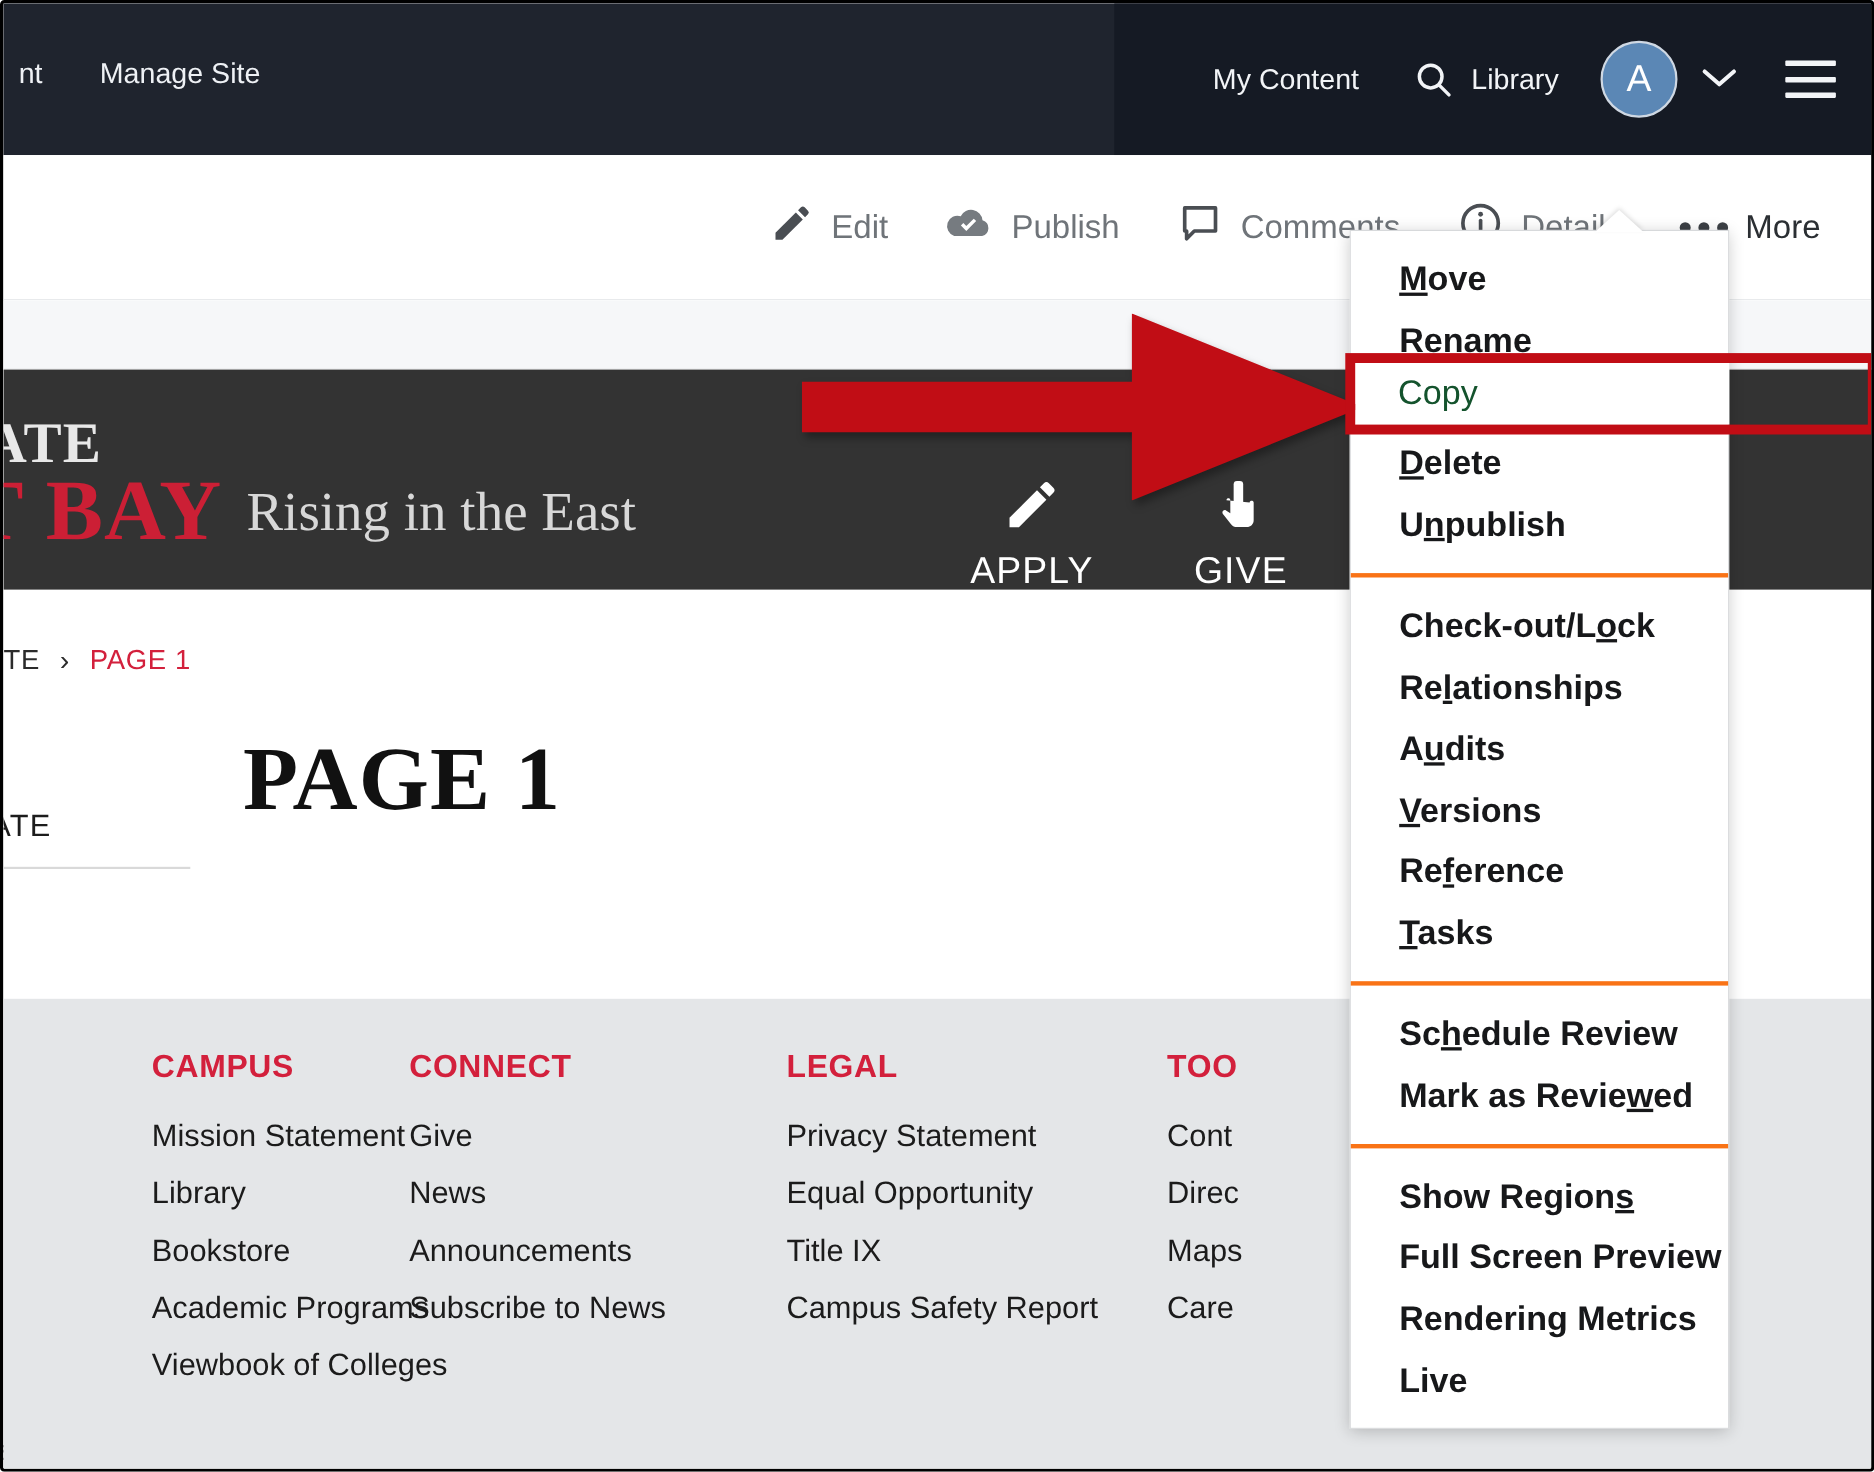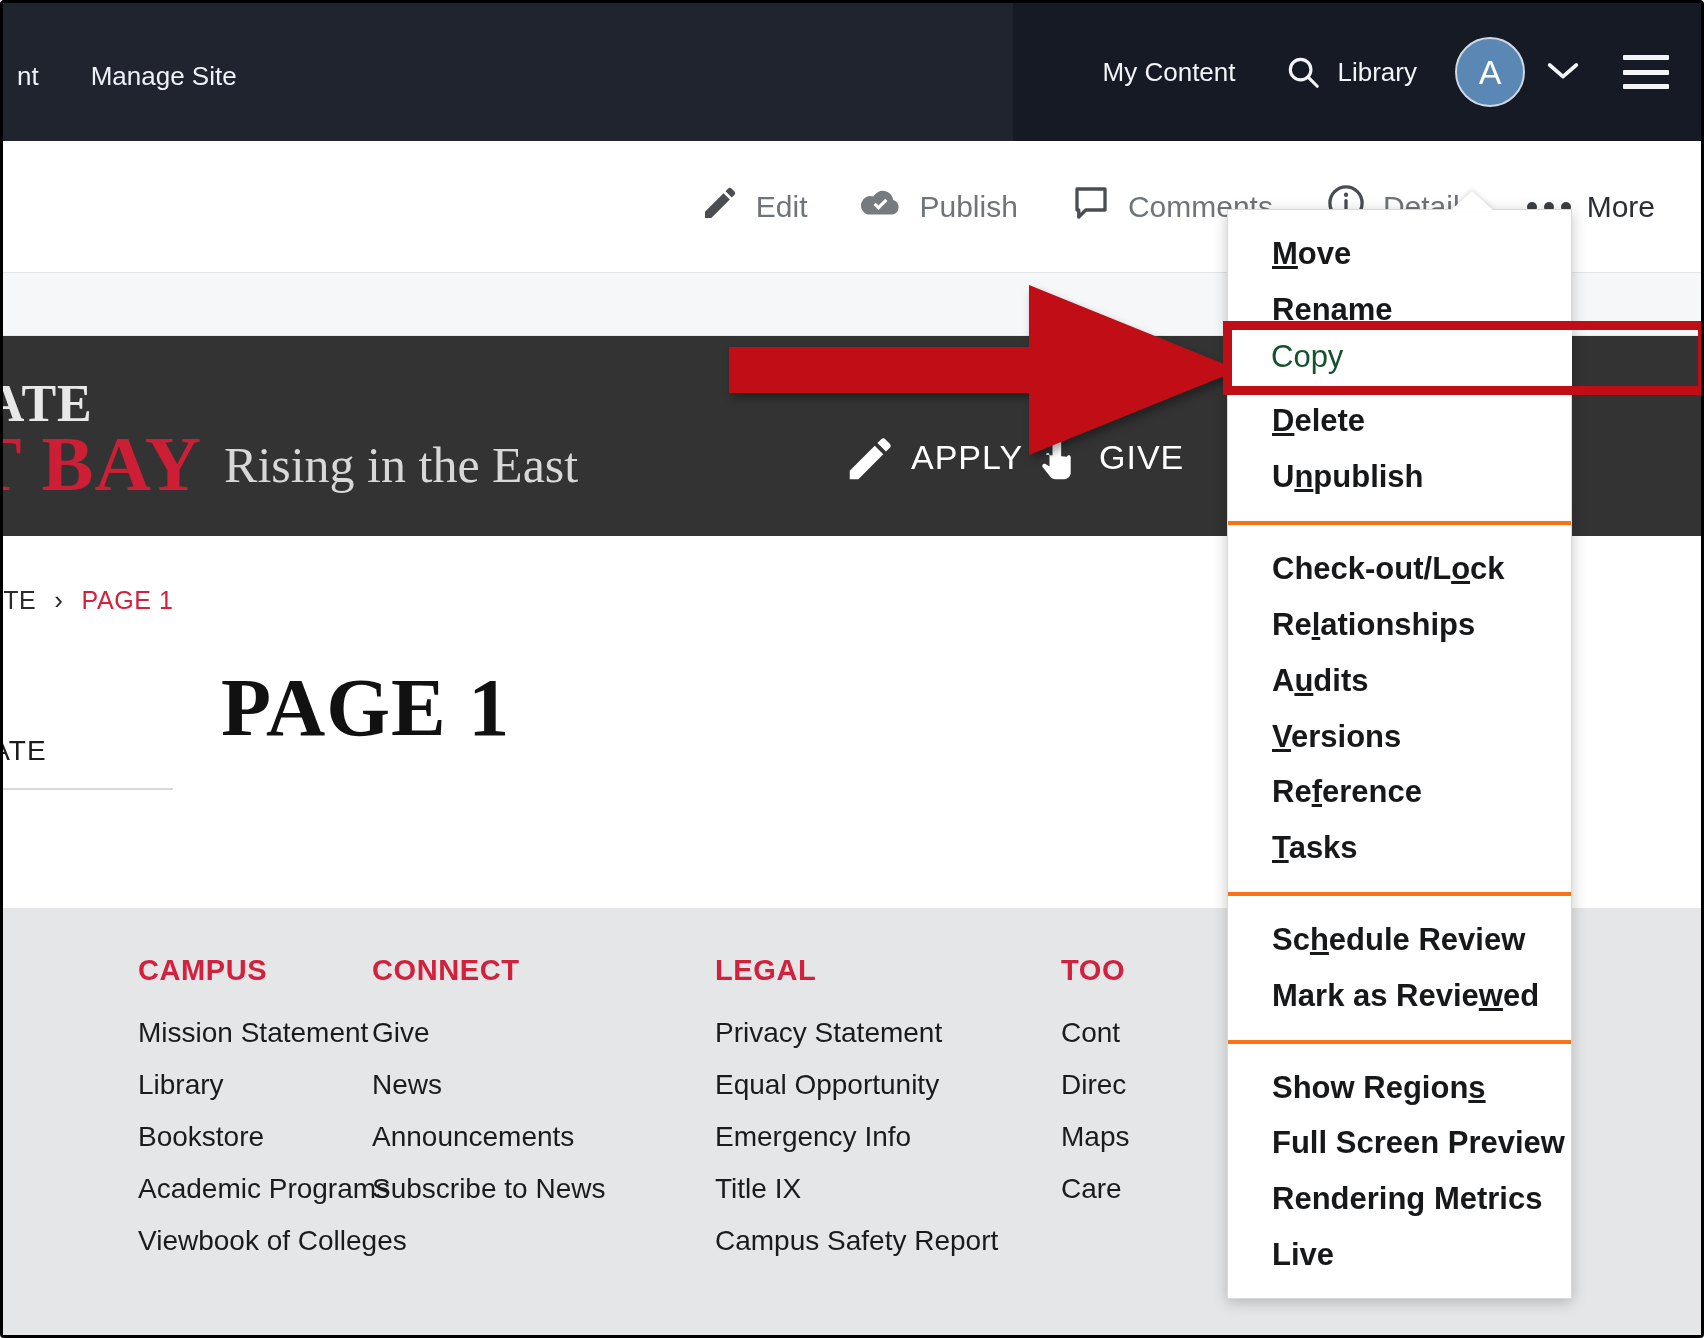--- a/index.html
+++ b/index.html
@@ -17,21 +17,21 @@
   
   .cms-topbar{
     position:absolute;left:0;top:0;width:1704px;height:138px;
     background:#1f242e;
   }
   .cms-topbar .seg-right{
     position:absolute;left:1010px;top:0;width:694px;height:138px;
     background:#151a24;
   }
   .cms-nav-left{
-    position:absolute;left:0;top:58px;display:flex;align-items:center;gap:0;
+    position:absolute;left:0;top:48px;display:flex;align-items:center;gap:0;
     color:#f2f4f7;font-size:26px;
   }
   .cms-nav-left .clip-item{margin-left:-12px;padding-right:0;}
   .cms-nav-left .item{color:#eef1f5;padding:0 26px;white-space:nowrap;}
 
   .cms-nav-right{
     position:absolute;left:1010px;top:0;height:138px;width:694px;
     display:flex;align-items:center;justify-content:flex-end;
     padding-right:38px;box-sizing:border-box;gap:0;
   }
@@ -81,21 +81,21 @@
   .logo{
     position:absolute;left:-78px;top:44px;display:flex;align-items:flex-end;gap:22px;
   }
   .logo .stack{display:flex;flex-direction:column;line-height:0.92;font-family:"Liberation Serif", serif;}
   .logo .l1{color:#e8e8e8;font-size:52px;letter-spacing:1px;font-weight:700;}
   .logo .l2{color:#cc1f35;font-size:78px;letter-spacing:1px;font-weight:700;}
   .logo .tagline{color:#d8d8d8;font-size:50px;font-family:"Liberation Serif", serif;padding-bottom:6px;}
 
   .site-nav{position:absolute;left:840px;top:92px;display:flex;gap:0;}
   .site-nav .navitem{
-    width:190px;display:flex;flex-direction:row;align-items:center;gap:14px;
+    width:190px;display:flex;flex-direction:column;align-items:center;gap:14px;
     color:#ffffff;font-size:34px;letter-spacing:1px;
   }
   .nav-icon{height:58px;display:flex;align-items:flex-end;justify-content:center;}
 
   .breadcrumb{
     position:absolute;left:-64px;top:312px;display:flex;align-items:center;gap:18px;
     font-size:25px;color:#2b2b2b;letter-spacing:0.6px;
   }
   .breadcrumb .crumb-cur{color:#d3203c;}
   .breadcrumb .sep{color:#2b2b2b;font-size:26px;}
@@ -331,21 +331,20 @@
           <div class="flink">Give</div>
           <div class="flink">News</div>
           <div class="flink">Announcements</div>
           <div class="flink">Subscribe to News</div>
         </div>
 
         <div class="fcol c3">
           <div class="fhead">LEGAL</div>
           <div class="flink">Privacy Statement</div>
           <div class="flink">Equal Opportunity</div>
-          <div class="flink">Emergency Info</div>
           <div class="flink">Title IX</div>
           <div class="flink">Campus Safety Report</div>
         </div>
 
         <div class="fcol c4">
           <div class="fhead">TOO</div>
           <div class="flink">Cont</div>
           <div class="flink">Direc</div>
           <div class="flink">Maps</div>
           <div class="flink">Care</div>

